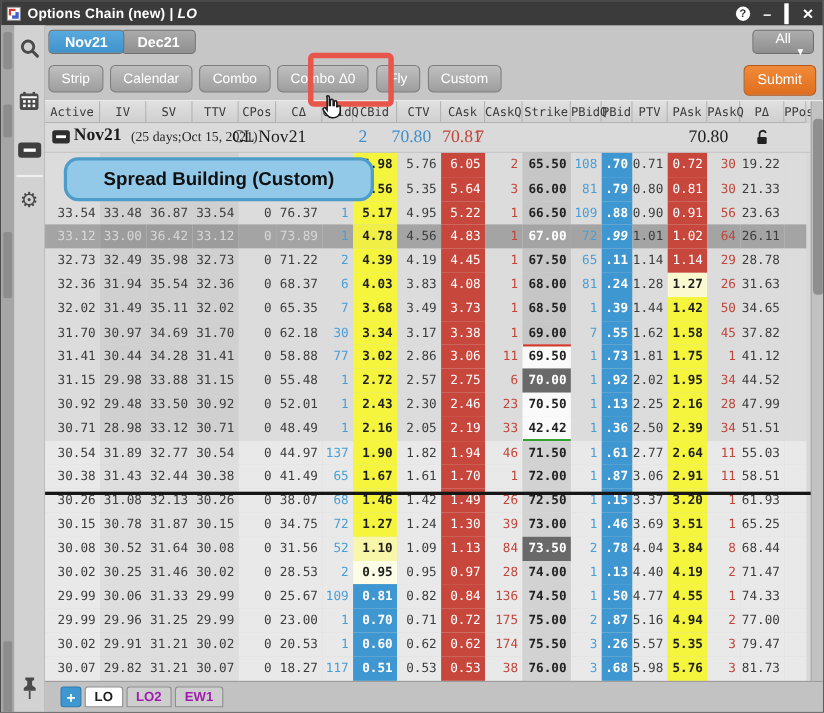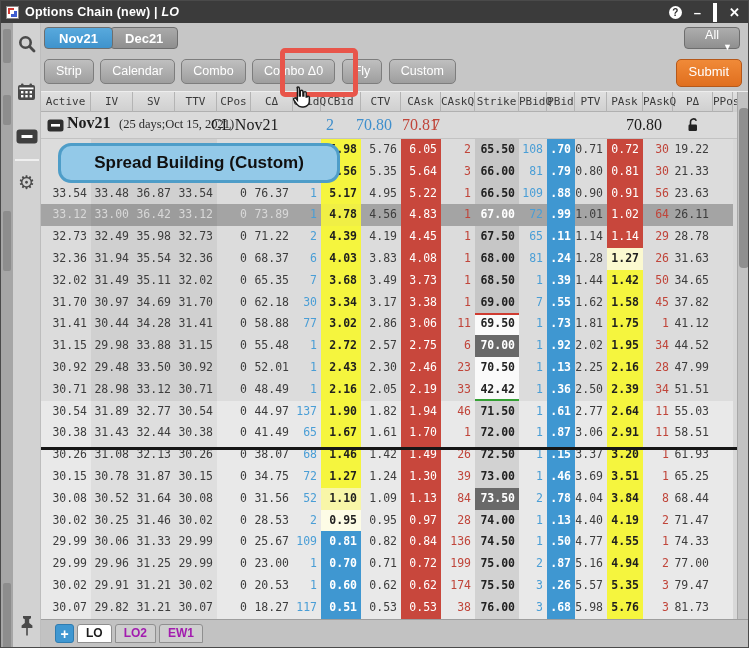--- a/index.html
+++ b/index.html
@@ -85,21 +85,21 @@
   .strike-white{background:#fafafa !important;}
   .strike-dark{background:#696969 !important;color:#fff !important;}
   .strike-red-top{background:#fafafa !important;box-shadow:inset 0 2px 0 #cf3b30;}
   .strike-green-bottom{background:#fafafa !important;box-shadow:inset 0 -2px 0 #35a035;}
   .selected .cell{background:#a4a4a4;}
   .selected .col-iv,.selected .col-sv,.selected .col-ttv{background:#9c9c9c;}
   .selected .col-active,.selected .col-iv,.selected .col-sv,.selected .col-ttv,
   .selected .col-cpos,.selected .col-cdelta{color:#d8d8d8;}
   .selected .cell.bg-yellow{background:#f0ef45 !important;}
   .selected .cell.bg-red{background:#c8473c !important;}
-  .selected .cell.bg-blue{background:#3f97d1 !important;}
+  .selected .cell.bg-blue{background:#3f97d1 !important;font-style:italic;}
   .selected .col-strike{background:#a4a4a4 !important;color:#fff;}
   .sepline{position:absolute;left:0;top:308px;width:696px;height:3px;background:#161616;z-index:6;}
   
   .bottombar{position:absolute;left:0;top:596px;width:709px;height:30px;background:#c2c2c2;
              border-top:1px solid #9e9e9e;display:flex;align-items:flex-start;padding:4px 0 0 14px;box-sizing:border-box;}
   .addtab{width:19px;height:19px;border-radius:3px;background:#3f97d1;color:#fff;font-weight:bold;font-size:14px;
           display:flex;align-items:center;justify-content:center;border:1px solid #2f7cb0;box-sizing:border-box;}
   .btab{height:19px;line-height:17px;padding:0 8px;font-size:12px;border:1px solid #8f8f8f;box-sizing:border-box;
         margin-left:3px;border-radius:3px 3px 0 0;}
   .btab.sel{background:#fff;color:#1d1d1d;font-weight:bold;}
@@ -655,21 +655,21 @@
               <div class="cell col-active">29.99</div>
               <div class="cell col-iv">29.96</div>
               <div class="cell col-sv">31.25</div>
               <div class="cell col-ttv">29.99</div>
               <div class="cell col-cpos">0</div>
               <div class="cell col-cdelta">23.00</div>
               <div class="cell col-cbidq q-blue">1</div>
               <div class="cell col-cbid bg-blue">0.70</div>
               <div class="cell col-ctv">0.71</div>
               <div class="cell col-cask bg-red">0.72</div>
-              <div class="cell col-caskq q-red">199</div>
+              <div class="cell col-caskq q-red">175</div>
               <div class="cell col-strike strike strike-default">75.00</div>
               <div class="cell col-pbidq q-blue">2</div>
               <div class="cell col-pbid bg-blue">.87</div>
               <div class="cell col-ptv">5.16</div>
               <div class="cell col-pask bg-yellow">4.94</div>
               <div class="cell col-paskq q-red">2</div>
               <div class="cell col-pdelta">77.00</div>
               <div class="cell col-ppos"></div>
             </div>
             <div class="row otm">

